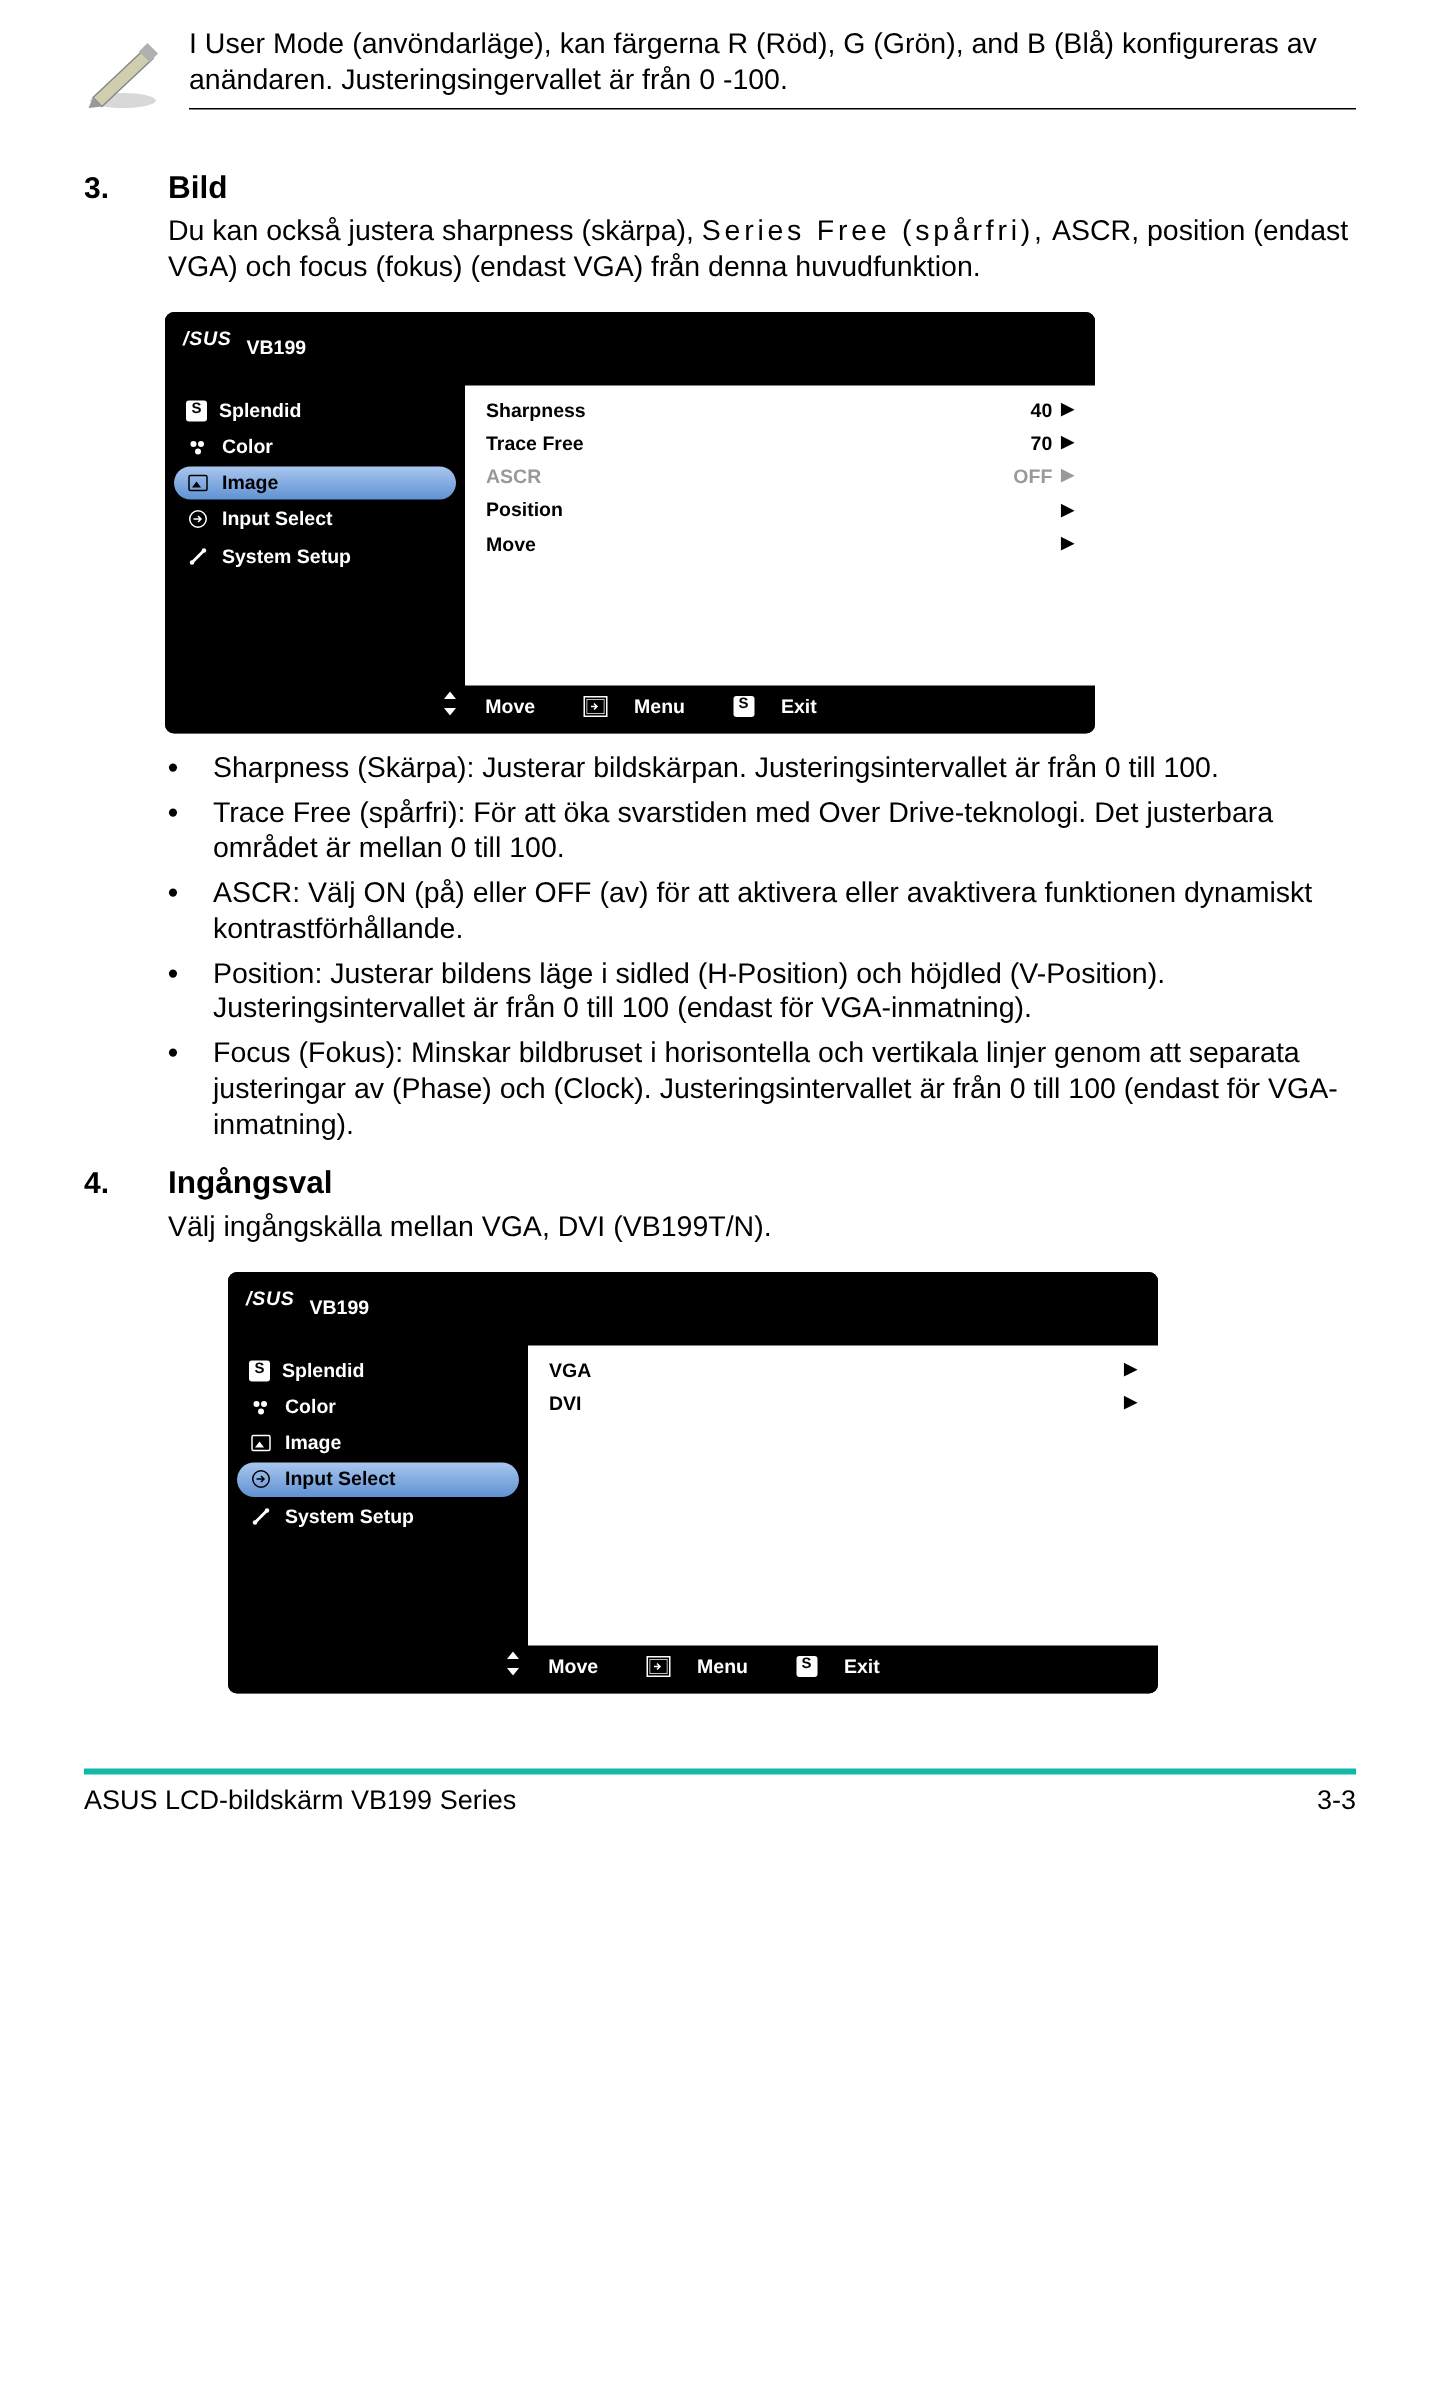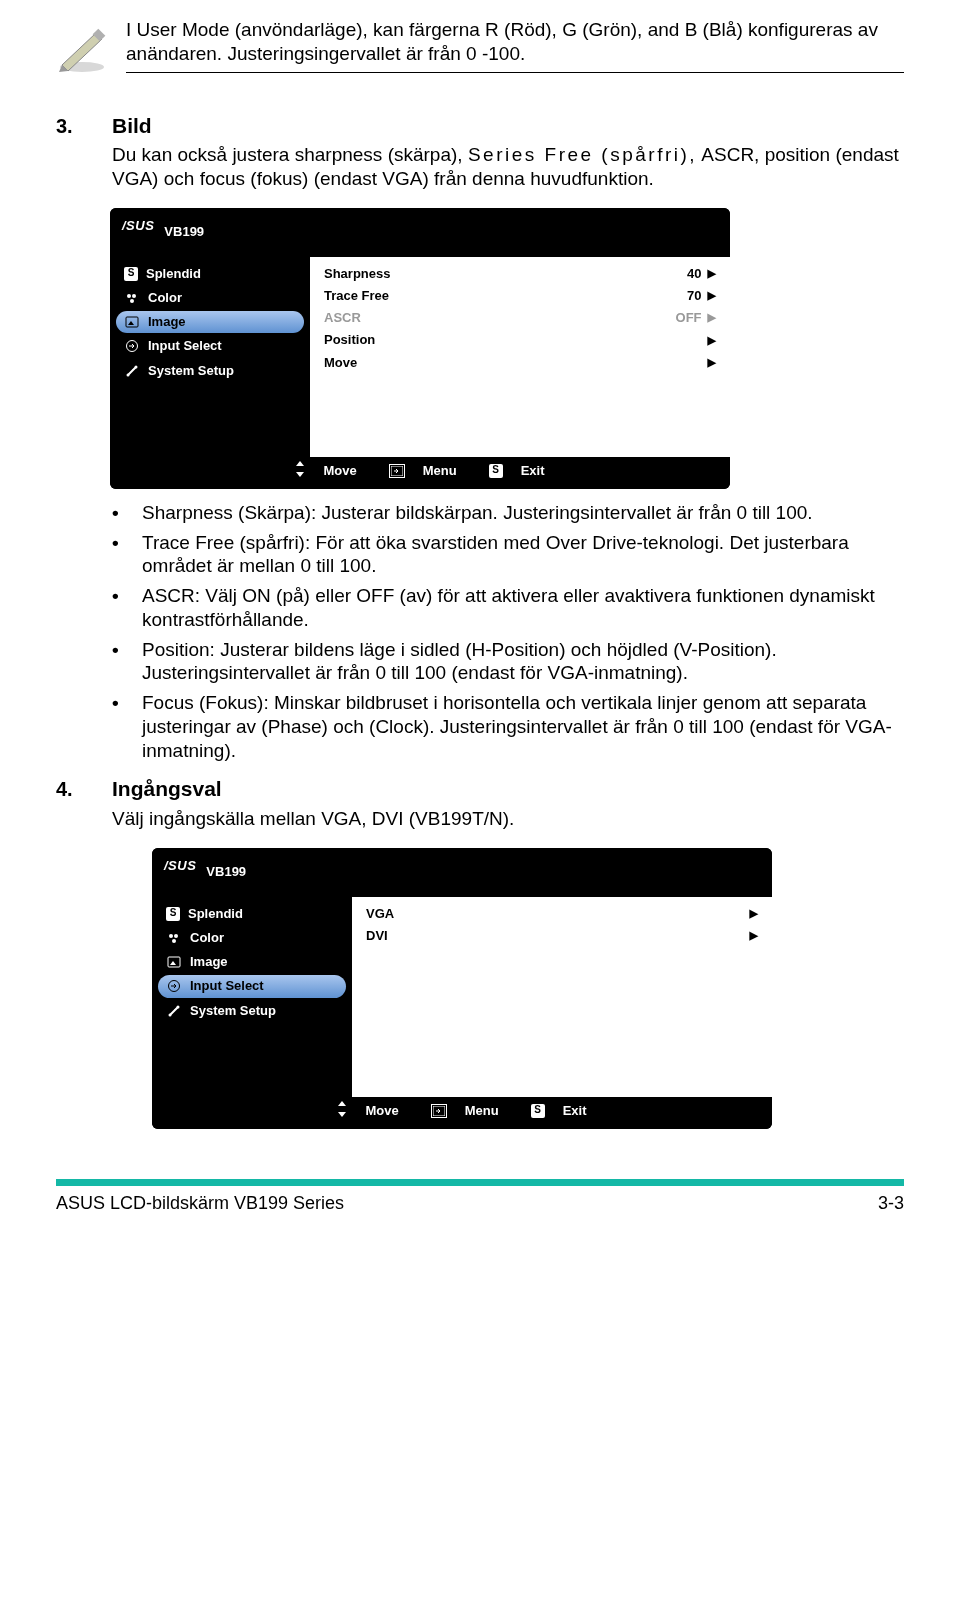--- a/index.html
+++ b/index.html
@@ -170,21 +170,21 @@
     flex: 0 0 12px;
     font-weight: bold;
   }
   .bullet .btxt {
     flex: 1;
   }
   .bold { font-weight: normal; }
 
   .footer {
     margin-top: 50px;
-    border-top: 7px solid #14b8a6;
+    border-top: 4px solid #14b8a6;
     padding-top: 6px;
     display: flex;
     justify-content: space-between;
     font-size: 18px;
     margin-left: 0;
     margin-right: 0;
   }
 
   .s-box {
     background: #fff;

